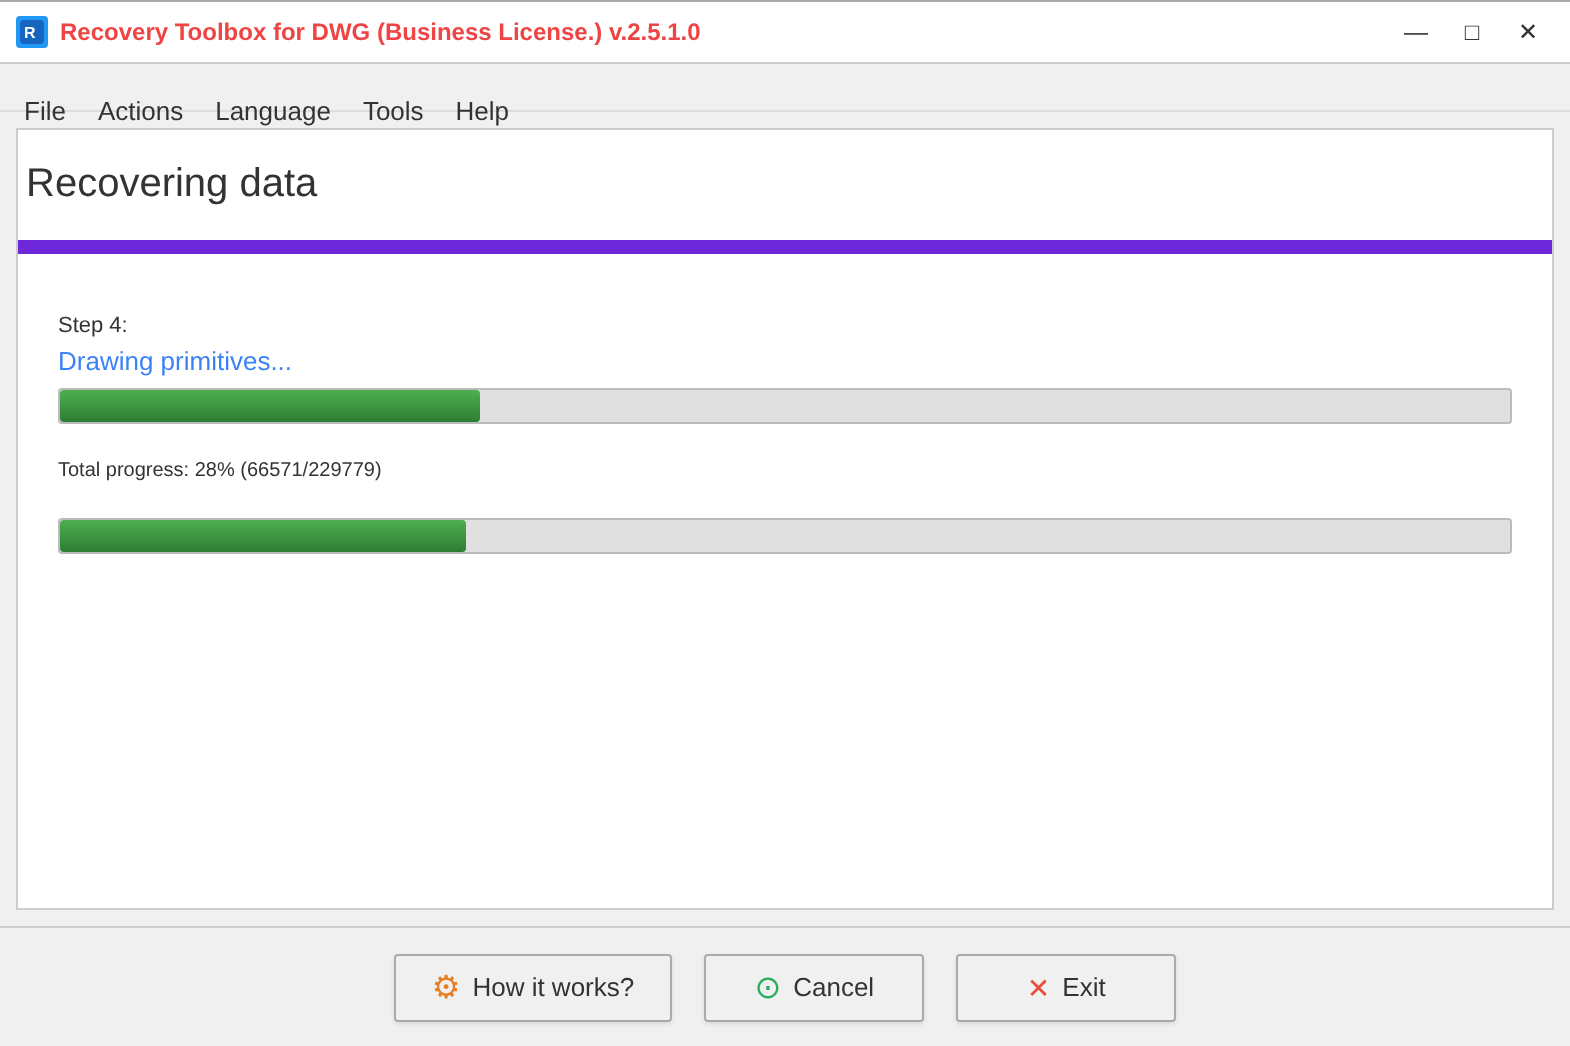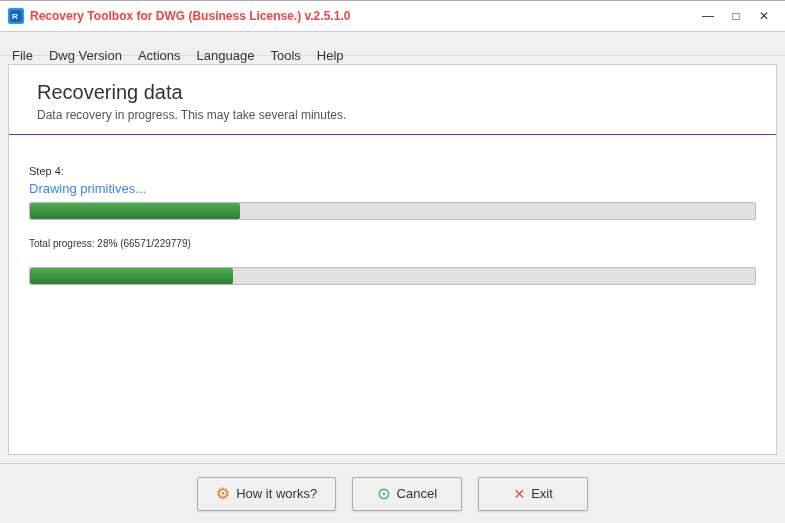--- a/index.html
+++ b/index.html
@@ -84,22 +84,22 @@
       background: white;
       margin: 8px;
       border: 1px solid #ccc;
       height: calc(523px - 32px - 24px - 16px - 60px);
       display: flex;
       flex-direction: column;
     }
 
     
     .header-section {
-      padding: 16px 20px 12px 28px;
-      border-bottom: 1px solid #6d28d9;
+      padding: 16px 20px 12px 4px;
+      border-bottom: 7px solid #6d28d9;
     }
     .page-title {
       font-size: 20px;
       font-weight: 300;
       color: #333;
       margin-bottom: 4px;
     }
     .page-subtitle {
       font-size: 12px;
       color: #555;
@@ -201,32 +201,30 @@
   </div>
   <div class="title-bar-controls">
     <button class="title-btn">—</button>
     <button class="title-btn">□</button>
     <button class="title-btn close">✕</button>
   </div>
 </div>
 
 <div class="menu-bar">
   <span class="menu-item">File</span>
-  <span class="menu-item">Dwg Version</span>
   <span class="menu-item">Actions</span>
   <span class="menu-item">Language</span>
   <span class="menu-item">Tools</span>
   <span class="menu-item">Help</span>
 </div>
 
 <div class="main-content">
 
   <div class="header-section">
     <div class="page-title">Recovering data</div>
-    <div class="page-subtitle">Data recovery in progress. This may take several minutes.</div>
   </div>
 
   <div class="progress-section">
     <div class="step-label">Step 4:</div>
     <div class="step-task">Drawing primitives...</div>
     <div class="progress-bar-container">
       <div class="progress-bar-fill" style="width: 29%"></div>
     </div>
 
     <div class="total-label">Total progress: 28% (66571/229779)</div>

